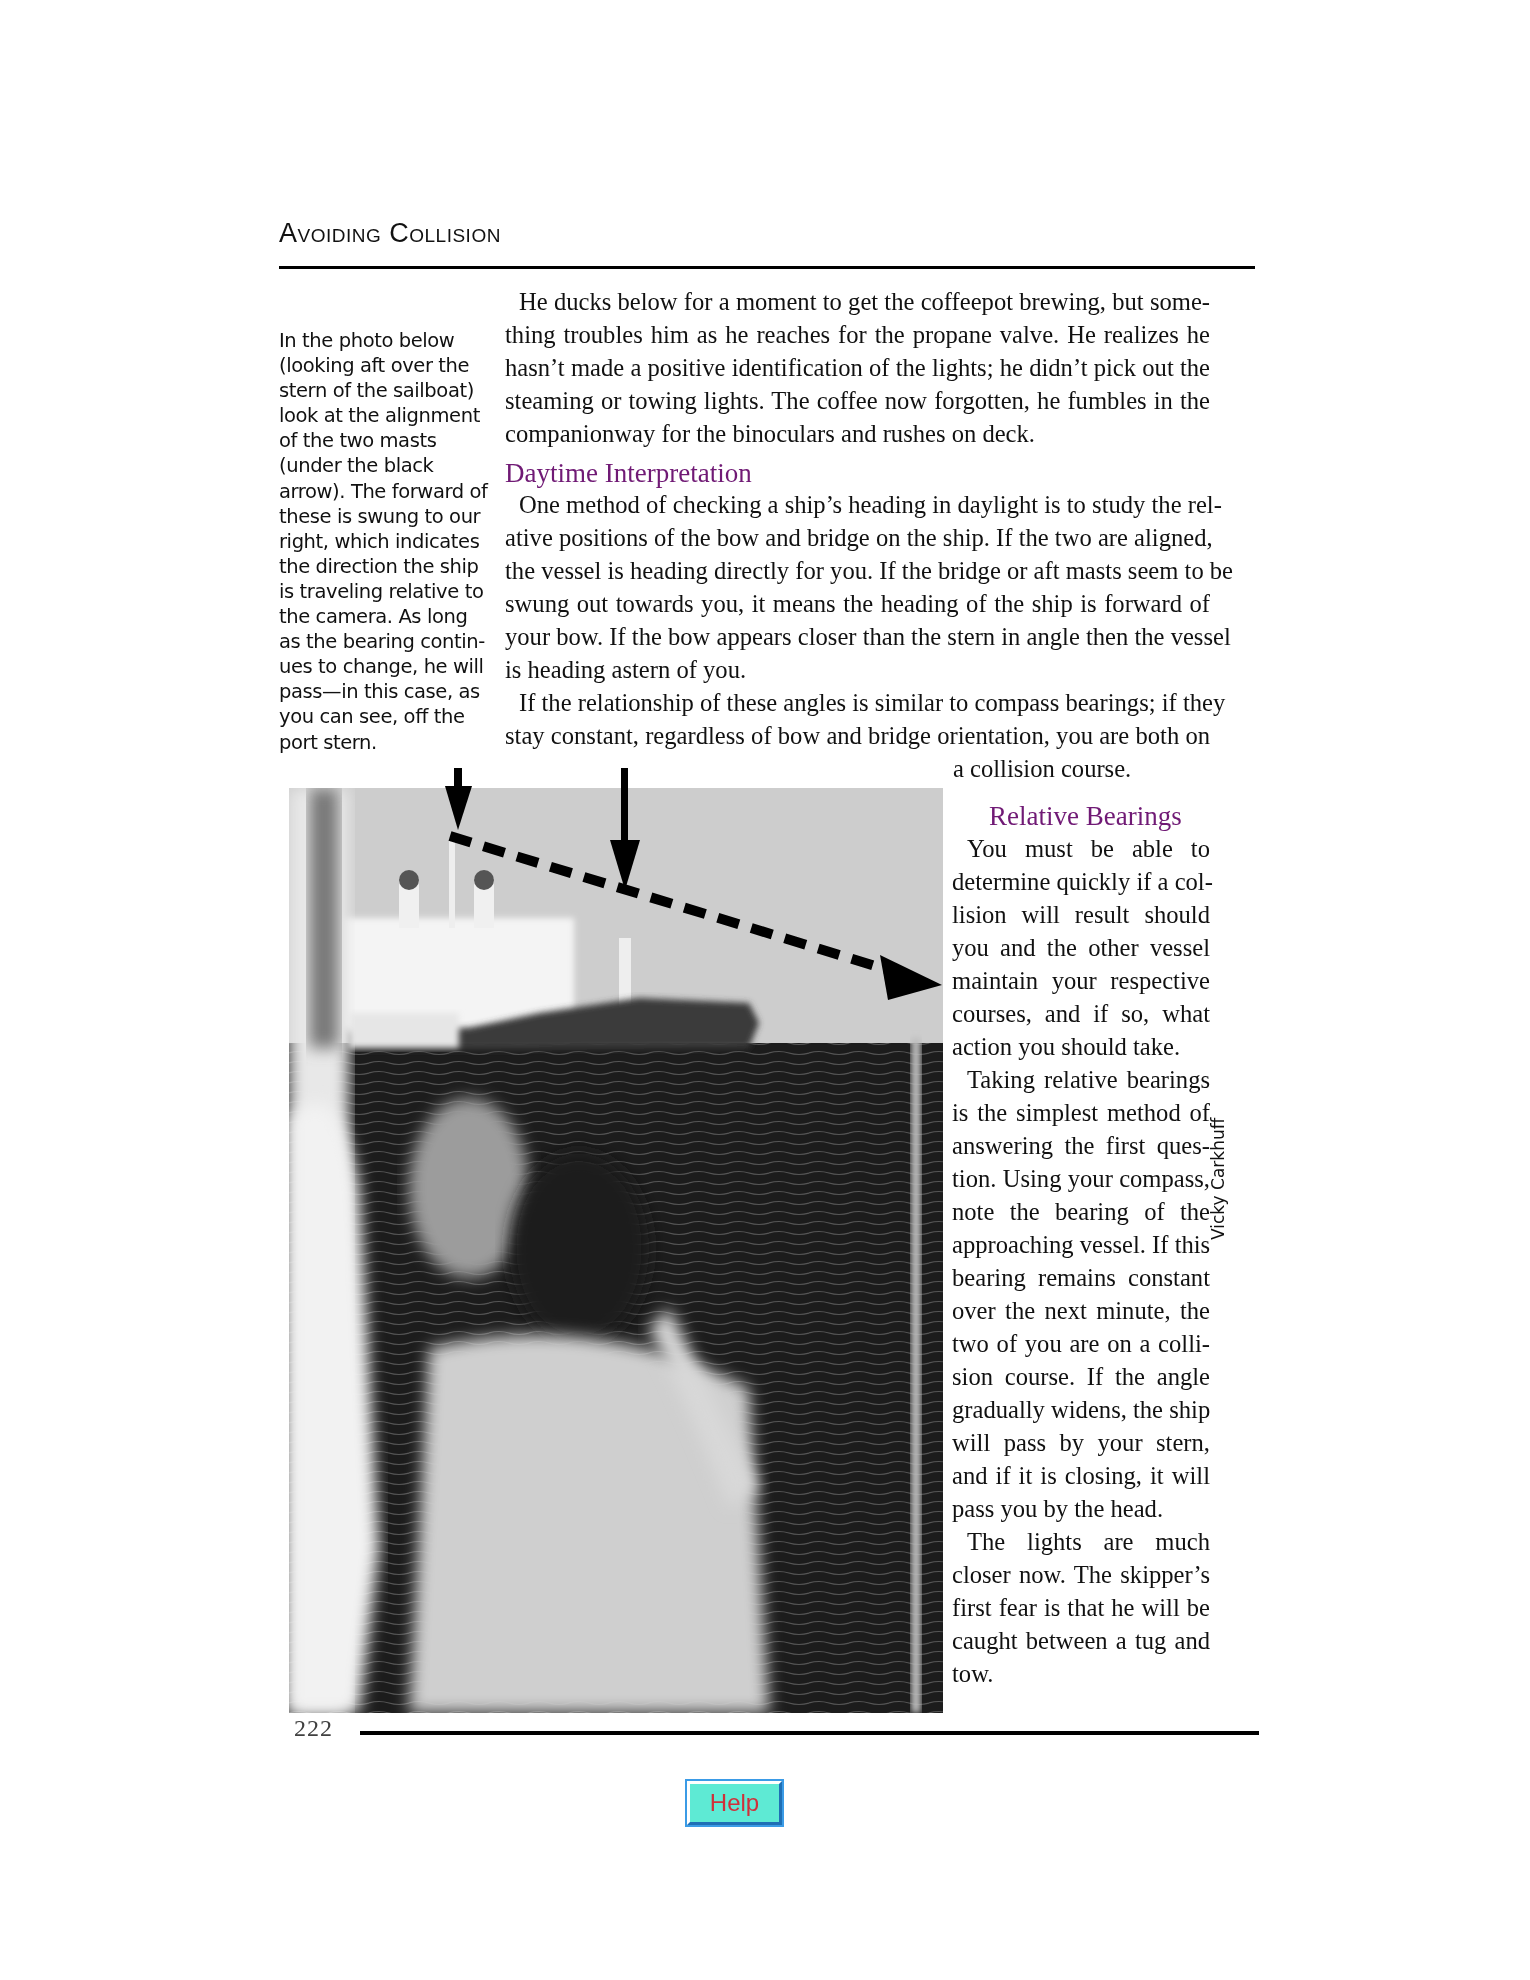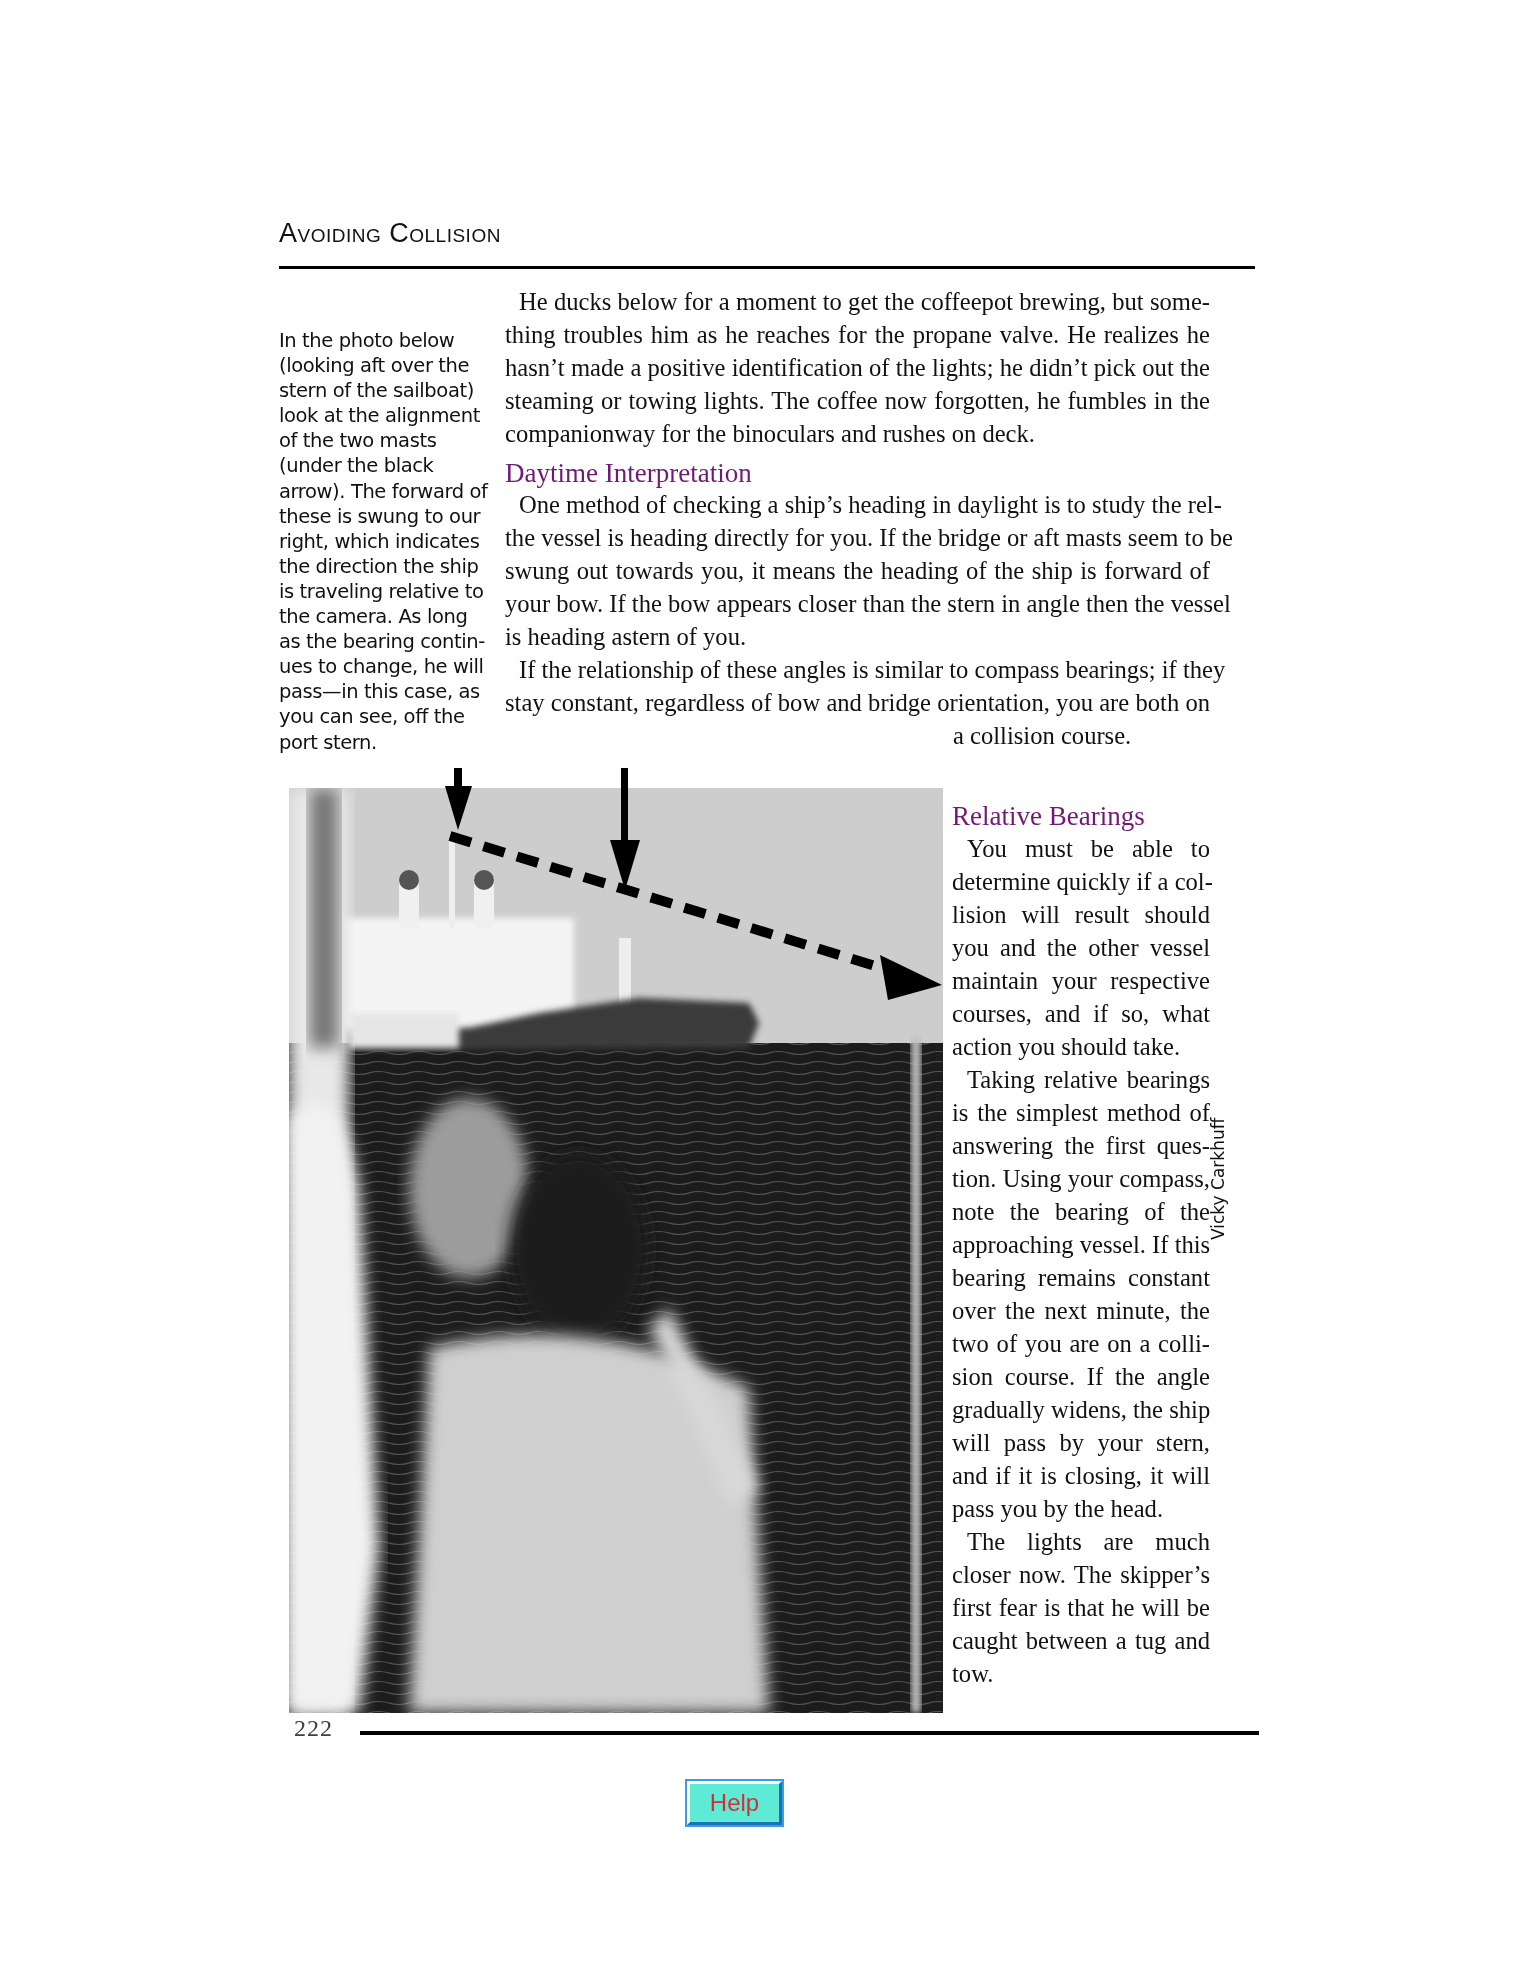--- a/index.html
+++ b/index.html
@@ -34,21 +34,21 @@
     .section-heading {
       display: block; color: #701a75;
       font-family: "Liberation Serif", "DejaVu Serif", serif;
       font-size: 27px; line-height: 30px; margin-top: 8px;
     }
 
     .right-col { position: absolute; left: 952px; top: 800px; width: 258px; }
     .right-col .line { display: block; white-space: nowrap; text-align: justify; text-align-last: justify; }
     .right-col .line.last { text-align-last: left; }
     .right-col .line.indent { padding-left: 15px; }
-    .right-col .section-heading { margin-top: 0; line-height: 32px; }
+    .right-col .section-heading { margin-top: 0; line-height: 32px; margin-left: 37px; }
 
     .photo {
       position: absolute; left: 289px; top: 788px; width: 654px; height: 925px;
       background: #c9c9c9; overflow: hidden;
     }
     .photo svg { position: absolute; left: 0; top: 0; }
 
     .arrow-overlay { position: absolute; left: 0; top: 0; width: 1530px; height: 1980px; pointer-events: none; }
 
     .photo-credit {
@@ -107,20 +107,21 @@
     <div>
       <span class="line indent">He ducks below for a moment to get the coffeepot brewing, but some-</span>
       <span class="line">thing troubles him as he reaches for the propane valve. He realizes he</span>
       <span class="line">hasn’t made a positive identification of the lights; he didn’t pick out the</span>
       <span class="line">steaming or towing lights. The coffee now forgotten, he fumbles in the</span>
       <span class="line last">companionway for the binoculars and rushes on deck.</span>
     </div>
     <span class="section-heading">Daytime Interpretation</span>
     <div>
       <span class="line indent">One method of checking a ship’s heading in daylight is to study the rel-</span>
+      <span class="line">ative positions of the bow and bridge on the ship. If the two are aligned,</span>
       <span class="line">the vessel is heading directly for you. If the bridge or aft masts seem to be</span>
       <span class="line">swung out towards you, it means the heading of the ship is forward of</span>
       <span class="line">your bow. If the bow appears closer than the stern in angle then the vessel</span>
       <span class="line last">is heading astern of you.</span>
     </div>
     <div>
       <span class="line indent">If the relationship of these angles is similar to compass bearings; if they</span>
       <span class="line">stay constant, regardless of bow and bridge orientation, you are both on</span>
       <span class="line right">a collision course.</span>
     </div>

